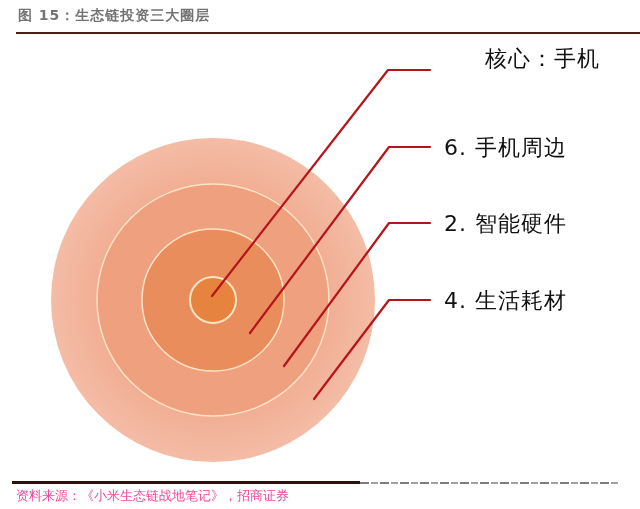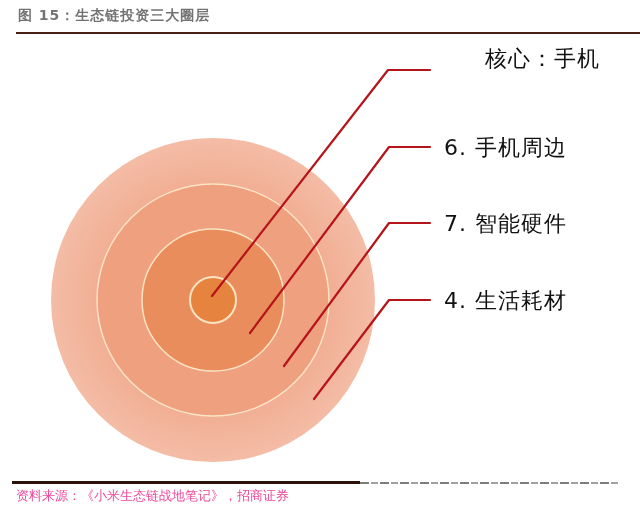--- a/index.html
+++ b/index.html
@@ -36,18 +36,18 @@
   <g fill="none" stroke="#b5141a" stroke-width="2.2" stroke-linecap="round" stroke-linejoin="round">
     <polyline points="212,296 388,70 430,70"></polyline>
     <polyline points="250,333 389,147 430,147"></polyline>
     <polyline points="284,366 389,223 430,223"></polyline>
     <polyline points="314,399 389,300 430,300"></polyline>
   </g>
 </svg>
 
 <div class="label" style="left:444px; top:44px;margin-left:41px;">核心：手机</div>
 <div class="label" style="left:444px; top:133px;">6. 手机周边</div>
-<div class="label" style="left:444px; top:209px;">7. 智能硬件</div>
+<div class="label" style="left:444px; top:209px;">2. 智能硬件</div>
 <div class="label" style="left:444px; top:286px;">4. 生活耗材</div>
 
 <div class="footer-rule"></div>
 <div class="footer-watermark"></div>
 <div class="source">资料来源：《小米生态链战地笔记》，招商证券</div>
 
 </body></html>

